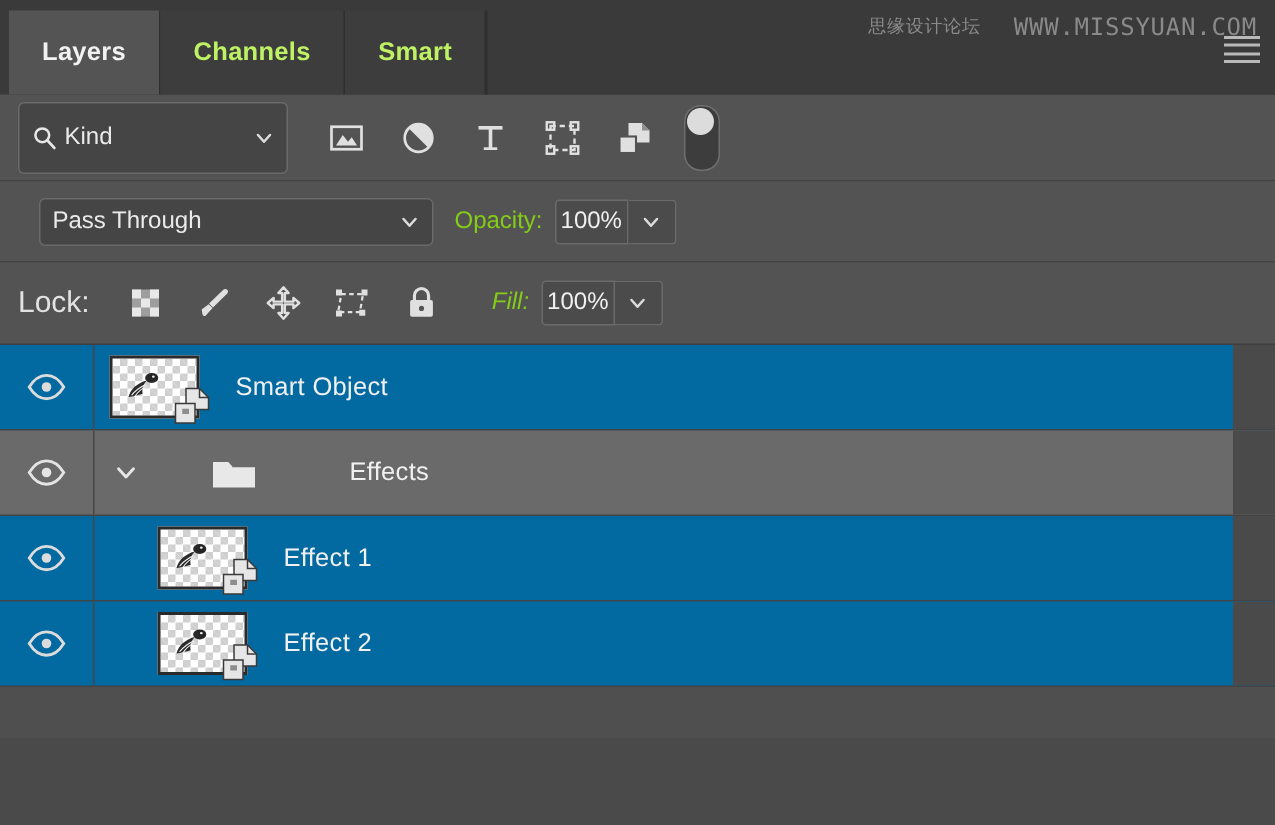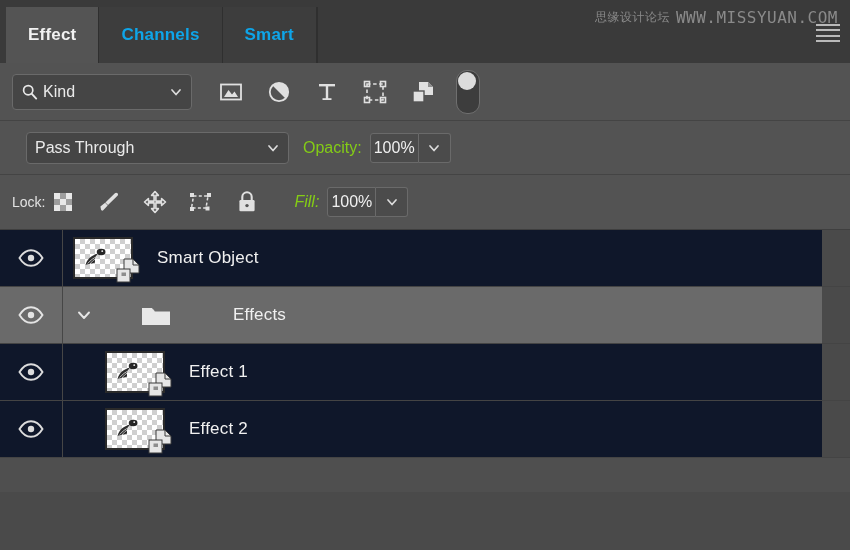--- a/index.html
+++ b/index.html
@@ -34,21 +34,21 @@
     padding-left: 6px;
     box-sizing: border-box;
   }
   .tab {
     height: 56px;
     display: flex;
     align-items: center;
     padding: 0 22px;
     font-size: 17px;
     font-weight: bold;
-    color: #0ea5e9;
+    color: #bef264;
     background: #3d3d3d;
     border-right: 1px solid #2f2f2f;
     box-sizing: border-box;
     letter-spacing: 0.2px;
     cursor: default;
   }
   .tab.active {
     background: #545454;
     color: #f2f2f2;
   }
@@ -59,21 +59,21 @@
     border-left: 1px solid #2f2f2f;
   }
 
   
   .watermark {
     position: absolute;
     top: 8px;
     right: 12px;
     display: flex;
     align-items: center;
-    gap: 6px;
+    gap: 22px;
     font-size: 11px;
     color: #8e8e8e;
     letter-spacing: 0.5px;
     pointer-events: none;
   }
   .wm-cn { font-size: 12px; color: #8a8a8a; }
   .wm-url { font-size: 16px; color: #8a8a8a; font-family: "DejaVu Sans Mono", monospace; }
 
   .hamburger {
     position: absolute;
@@ -98,21 +98,21 @@
     height: 58px;
     background: #535353;
     display: flex;
     align-items: center;
     padding: 0 12px;
     border-bottom: 1px solid #444;
     box-sizing: border-box;
   }
   .kind-select {
     width: 180px;
-    height: 36px;
+    height: 48px;
     background: #454545;
     border: 1px solid #6a6a6a;
     border-radius: 4px;
     display: flex;
     align-items: center;
     padding: 0 8px;
     box-sizing: border-box;
     cursor: pointer;
   }
   .kind-label {
@@ -217,37 +217,37 @@
   
   .lockrow {
     height: 55px;
     background: #535353;
     display: flex;
     align-items: center;
     padding: 0 12px;
     border-bottom: 1px solid #3f3f3f;
     box-sizing: border-box;
   }
-  .lock-title { font-size: 14px; color: #e2e2e2; margin-right: 5px; }
+  .lock-title { font-size: 20px; color: #e2e2e2; margin-right: 24px; }
   .lock-icons { display: flex; align-items: center; gap: 20px; }
   .licon {
     width: 26px; height: 26px;
     display: flex; align-items: center; justify-content: center;
     cursor: pointer;
   }
 
   
   .layerlist {
     background: #4f4f4f;
   }
   .layerrow {
     height: 57px;
     display: flex;
     align-items: center;
-    background: #0f172a;
+    background: #0369a1;
     border-bottom: 1px solid #444444;
     position: relative;
     cursor: pointer;
     box-sizing: border-box;
   }
   .layerrow.selected {
     background: #6a6a6a;
   }
   .eyecell {
     width: 63px;
@@ -367,21 +367,21 @@
   }
   svg { display: block; }
 </style>
 </head>
 <body>
 
 <div id="panel">
 
   <div class="tabbar">
     <div class="tab active">
-      <span>Effect</span>
+      <span>Layers</span>
     </div>
     <div class="tab">
       <span>Channels</span>
     </div>
     <div class="tab">
       <span>Smart</span>
     </div>
     <div class="tabfill"></div>
 
     <div class="watermark">

